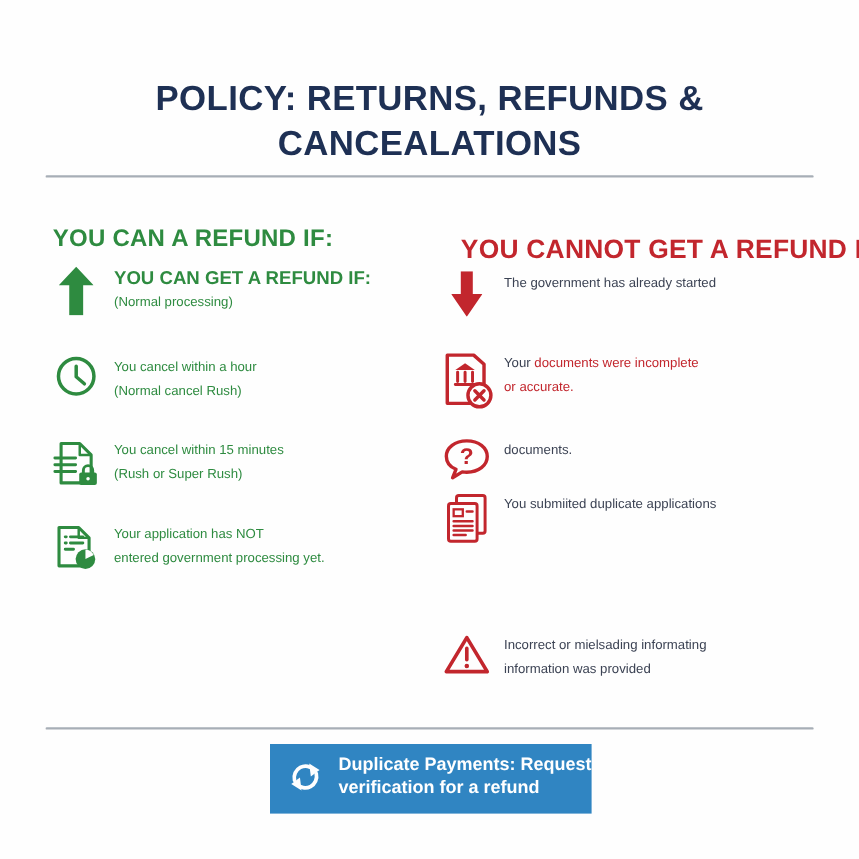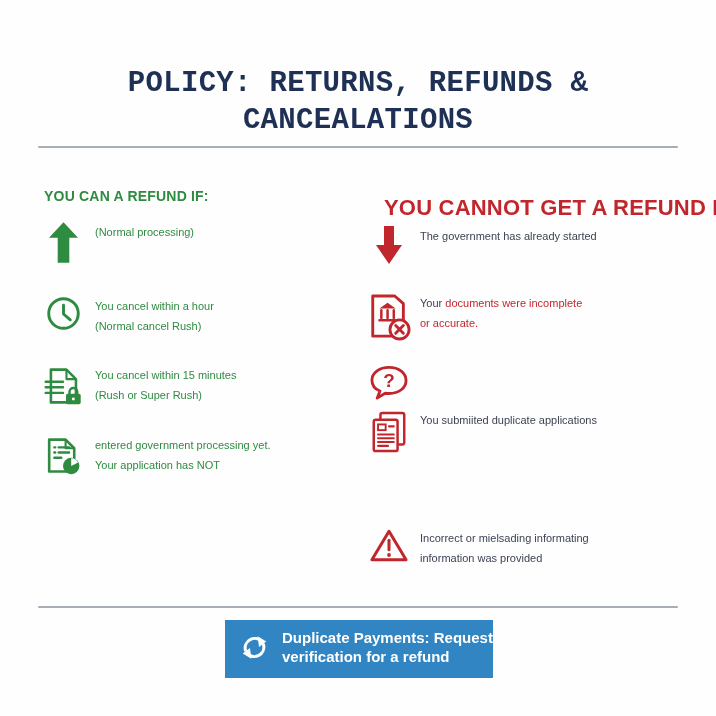--- a/index.html
+++ b/index.html
@@ -12,36 +12,35 @@
   .canvas {
     position:relative; width:716px; height:716px;
     background:#fefefe; overflow:hidden;
   }
   .title {
     position:absolute; top:46px; left:0; width:716px;
     text-align:center;
     color:var(--navy,#1e3054);
     font-size:29px; font-weight:bold; line-height:37px;
     letter-spacing:0.3px;
-    font-family:Liberation Mono, monospace;
   }
   .title .tline { display:block; }
   .divider {
     position:absolute; left:38px; width:640px; height:2px;
     background:var(--divider,#a7aeb6); border-radius:1px;
   }
   .divider-top { top:146px; }
   .divider-bottom { top:606px; }
 
   .col { position:absolute; }
   .col-left  { left:44px;  top:188px; width:312px; height:330px; }
   .col-right { left:366px; top:195px; width:350px; height:400px; }
 
   .col h2 {
-    margin:0; font-size:14px; font-weight:bold; letter-spacing:0.2px;
+    margin:0; font-size:20px; font-weight:bold; letter-spacing:0.2px;
     white-space:nowrap;
   }
   .col-left  h2 { color:var(--green,#2e8b40); }
   .col-right h2 { color:var(--red,#c2262d); margin-left:18px; font-size:22px; }
 
   .item { position:absolute; left:0; display:flex; align-items:flex-start; }
   .item .icon { flex:0 0 auto; display:flex; justify-content:center; }
   .col-left  .item .icon { width:38px; }
   .col-right .item .icon { width:46px; }
   .col-left  .item .lines { margin-left:13px; }
@@ -79,20 +78,21 @@
   <section class="col col-left">
     <h2>YOU CAN A REFUND IF:</h2>
 
     <div class="item" style="top:34px">
       <span class="icon green">
         <svg viewBox="0 0 30 42" width="29" height="41">
             <path d="M15 0 L30 16 L21 16 L21 42 L9 42 L9 16 L0 16 Z" fill="currentColor"></path>
           </svg>
       </span>
       <div class="lines">
+        <span class="ln bold green">YOU CAN GET A REFUND IF:</span>
         <span class="ln green">(Normal processing)</span>
       </div>
     </div>
 
     <div class="item" style="top:108px">
       <span class="icon green">
         <svg viewBox="0 0 36 36" width="35" height="35">
           <circle cx="18" cy="18" r="15.2" fill="none" stroke="currentColor" stroke-width="3"></circle>
           <path d="M18 9.5 L18 18.5 L25 24.5" fill="none" stroke="currentColor" stroke-width="3" stroke-linecap="round" stroke-linejoin="round"></path>
         </svg>
@@ -124,22 +124,22 @@
       <span class="icon green">
         <svg viewBox="0 0 44 44" width="42" height="42">
           <path d="M6 3 H25 L35 13 V40 H6 Z" fill="none" stroke="currentColor" stroke-width="3" stroke-linejoin="round"></path>
           <path d="M25 3 V13 H35" fill="none" stroke="currentColor" stroke-width="2.4" stroke-linejoin="round"></path>
           <path d="M12 12 H13 M12 18 H13 M17 12 H29 M17 18 H29 M12 24 H20" stroke="currentColor" stroke-width="2.8" stroke-linecap="round"></path>
           <circle cx="31.5" cy="33.5" r="9.5" fill="currentColor"></circle>
           <path d="M31.5 33.5 L31.5 24.5 A9 9 0 0 1 39.5 29.5 Z" fill="#fefefe"></path>
         </svg>
       </span>
       <div class="lines">
+        <span class="ln green">Your application has NOT</span>
         <span class="ln green">entered government processing yet.</span>
-        <span class="ln green">Your application has NOT</span>
       </div>
     </div>
   </section>
 
   <section class="col col-right">
     <h2>YOU CANNOT GET A REFUND IF:</h2>
 
     <div class="item" style="top:31px">
       <span class="icon red">
         <svg viewBox="0 0 26 38" width="26" height="38">
@@ -168,20 +168,21 @@
     </div>
 
     <div class="item" style="top:170px">
       <span class="icon red">
         <svg viewBox="0 0 42 38" width="40" height="36">
           <path d="M21 2.5 C10.5 2.5 3 8.5 3 16 C3 21.5 6.5 25.5 11.5 27.5 L8.5 35 L17 29.8 C18.3 30 19.6 30.1 21 30.1 C31.5 30.1 39 24.1 39 16.3 C39 8.5 31.5 2.5 21 2.5 Z" fill="none" stroke="currentColor" stroke-width="3" stroke-linejoin="round"></path>
           <text x="21" y="23" text-anchor="middle" font-size="20" font-weight="bold" fill="currentColor">?</text>
         </svg>
       </span>
       <div class="lines">
+        <span class="ln dark">documents.</span>
       </div>
     </div>
 
     <div class="item" style="top:215px">
       <span class="icon red">
         <svg viewBox="0 0 42 48" width="40" height="46">
           <rect x="12" y="3" width="25" height="33" rx="2" fill="#fefefe" stroke="currentColor" stroke-width="2.6"></rect>
           <rect x="5" y="10" width="25" height="33" rx="2" fill="#fefefe" stroke="currentColor" stroke-width="2.6"></rect>
           <rect x="9.5" y="15" width="8" height="6" fill="none" stroke="currentColor" stroke-width="2"></rect>
           <path d="M21 17 H26 M9.5 25.5 H26 M9.5 29.5 H26 M9.5 33.5 H26 M9.5 37.5 H20" stroke="currentColor" stroke-width="2.2" stroke-linecap="round"></path>

